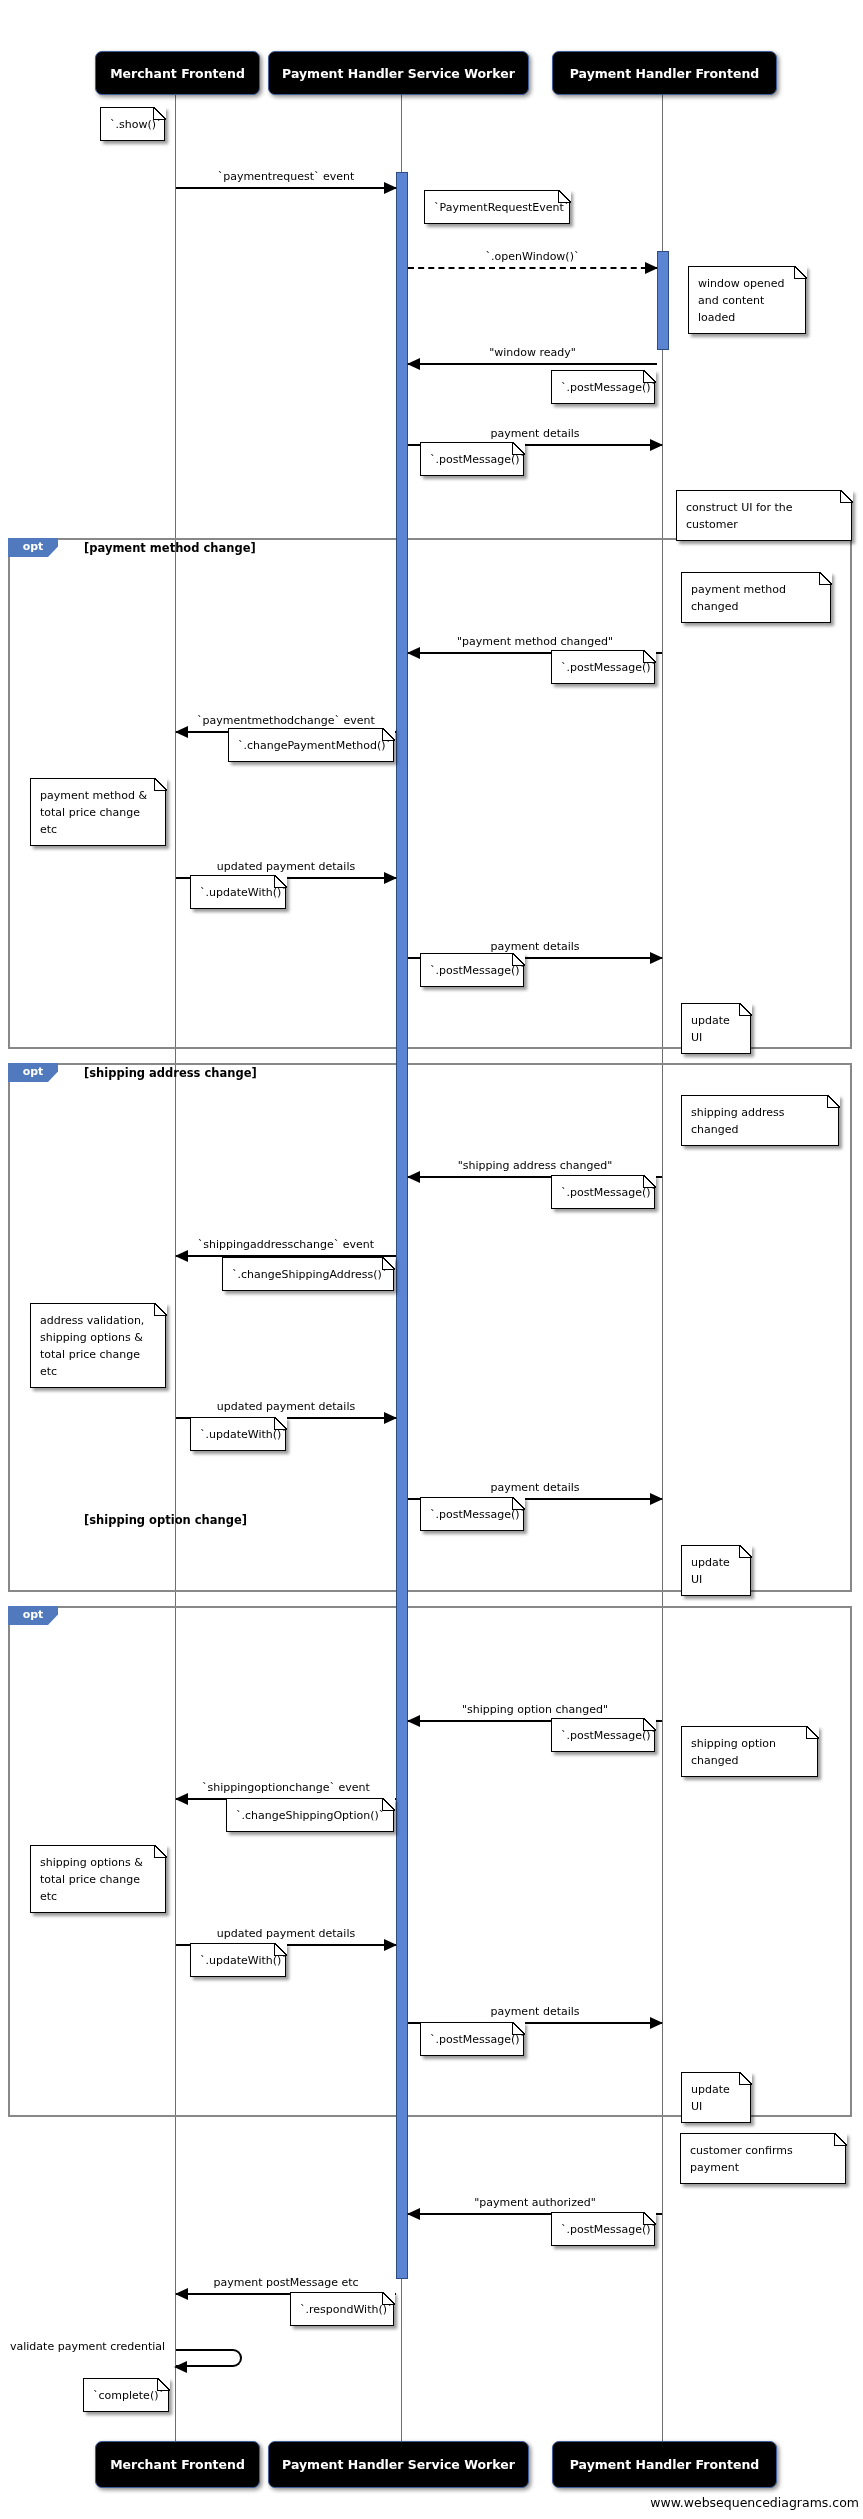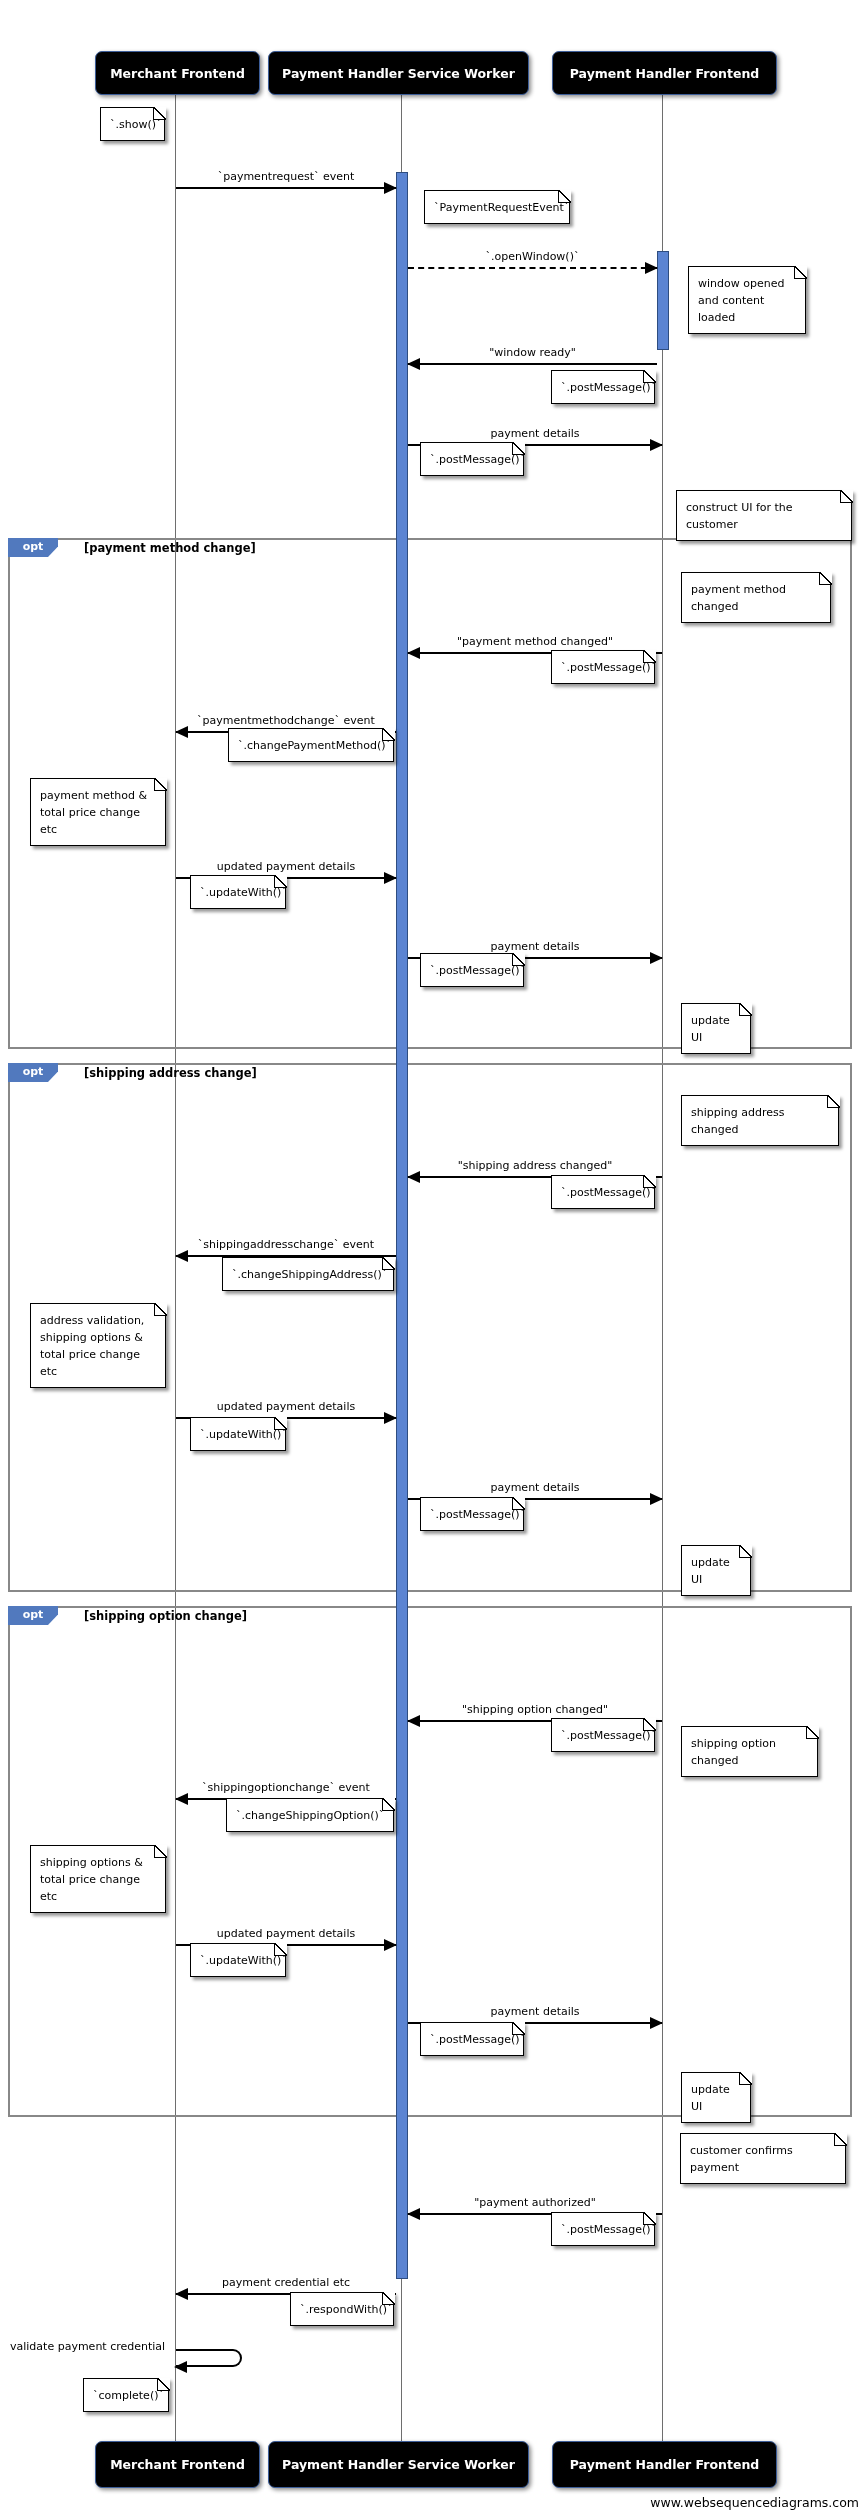--- a/index.html
+++ b/index.html
@@ -63,21 +63,21 @@
   <div class="frame" style="left:8px;top:538px;width:844px;height:511px"></div>
   <div class="tab" style="left:8px;top:538px">opt</div>
   <div class="cond" style="top:538px">[payment method change]</div>
 
   <div class="frame" style="left:8px;top:1063px;width:844px;height:529px"></div>
   <div class="tab" style="left:8px;top:1063px">opt</div>
   <div class="cond" style="top:1063px">[shipping address change]</div>
 
   <div class="frame" style="left:8px;top:1606px;width:844px;height:511px"></div>
   <div class="tab" style="left:8px;top:1606px">opt</div>
-  <div class="cond" style="top:1606px">[shipping option change]</div>
+  <div class="cond" style="top:1510px">[shipping option change]</div>
 
   <div class="act" style="left:396px;top:172px;height:2107px"></div>
   <div class="act" style="left:657px;top:251px;height:99px"></div>
 
   <div class="msg" style="left:176px;top:154px;width:220px">
     <div class="mlabel">`paymentrequest` event</div>
     <div class="mline">
         <span class="ah ah-r"></span>
       </div>
   </div>
@@ -171,21 +171,21 @@
         <span class="ah ah-r"></span>
       </div>
   </div>
   <div class="msg" style="left:408px;top:2180px;width:254px">
     <div class="mlabel">"payment authorized"</div>
     <div class="mline">
         <span class="ah ah-l"></span>
       </div>
   </div>
   <div class="msg" style="left:176px;top:2260px;width:220px">
-    <div class="mlabel">payment credential etc</div>
+    <div class="mlabel">payment postMessage etc</div>
     <div class="mline">
         <span class="ah ah-l"></span>
       </div>
   </div>
 
   <div class="selflabel" style="left:10px;top:2340px;width:160px">validate payment credential</div>
   <div class="selfloop" style="left:176px;top:2349px;width:64px;height:14px">
     <span class="ah ah-l" style="top:auto;bottom:-8px;left:-2px"></span>
   </div>
 

